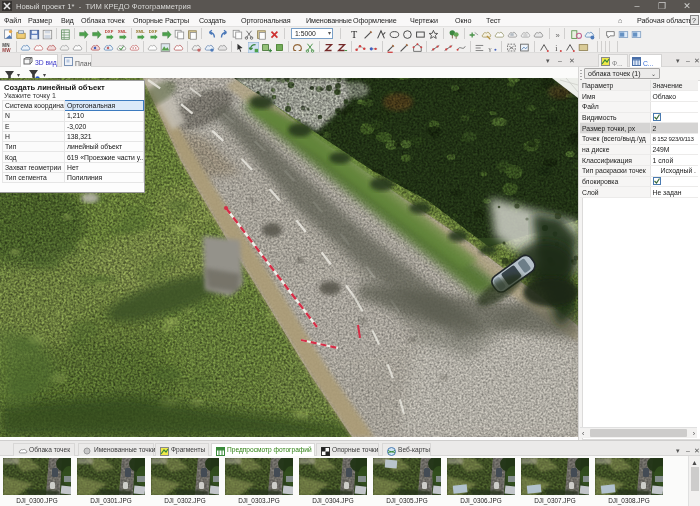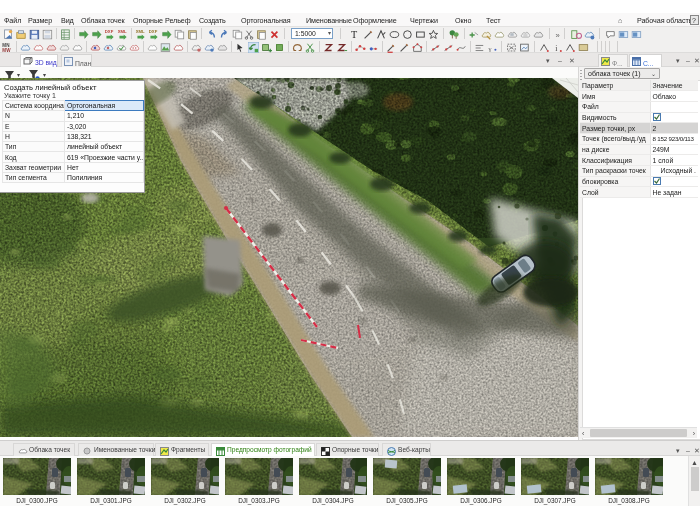--- a/index.html
+++ b/index.html
@@ -23,21 +23,21 @@
 #tabs{left:0;top:53px;width:700px;height:14px;background:#e9e7e6;border-bottom:1px solid #d9d8d7;}
 .vt{position:absolute;top:1px;height:13px;font-size:6.8px;color:#5c5c5c;background:#f3f2f1;border:1px solid #d4d3d2;border-bottom:none;padding:2px 2px 0 2px;white-space:nowrap;}
 .vt.act{background:#fff;color:#3a35c8;}
 .pc{position:absolute;top:4px;font-size:7px;color:#555;}
 
 #view{left:0;top:67px;width:578px;height:370px;background:#fbfbfa;}
 #funnels{left:0;top:0;width:578px;height:11px;background:#fbfbfa;}
 #photo{left:0;top:11px;width:578px;height:359px;}
 
 #tip{left:0;top:13px;width:145px;height:113px;background:#fdfdfd;border:1px solid #9b9b9b;border-left:none;font-size:7px;color:#141414;}
-#tip .t1{position:absolute;left:4px;top:2px;font-size:7.6px;font-weight:normal;}
+#tip .t1{position:absolute;left:4px;top:2px;font-size:7.6px;font-weight:bold;}
 #tip .t2{position:absolute;left:4px;top:11px;color:#333;}
 #tip table{position:absolute;left:2px;top:19px;border-collapse:collapse;width:142px;table-layout:fixed;}
 #tip td{border:1px solid #e6e6e6;height:10.3px;padding:0 0 0 2px;font-size:6.8px;white-space:nowrap;overflow:hidden;}
 #tip tr td:first-child{width:62px;color:#1a1a1a;background:#fbfbfb;}
 #tip td.sel{background:#dbe9f9;border:1px solid #3d7bbf;}
 
 #rp{left:578px;top:67px;width:122px;height:373px;background:#f4f3f2;border-left:1px solid #d7d6d5;}
 #rpbody{position:absolute;left:3px;top:13px;width:119px;height:360px;background:#fff;border:1px solid #dcdbda;}
 #rdd{position:absolute;left:5px;top:1px;width:76px;height:11px;background:#ecebea;border:1px solid #a8a7a6;border-radius:1px;font-size:7px;color:#222;line-height:10px;padding-left:3px;}
 #rtab{position:absolute;left:1px;top:13px;width:118px;table-layout:fixed;border-collapse:collapse;font-size:6.8px;color:#1a1a1a;}
@@ -51,27 +51,37 @@
 .bt.act{background:#fff;color:#2e8011;}
 
 #thumbs{left:0;top:456px;width:700px;height:50px;background:#fbfbfa;}
 .th{position:absolute;top:2px;width:68px;height:37px;}
 .tl{position:absolute;top:41px;width:68px;text-align:center;font-size:6.4px;color:#222;}
 
 .sbtrack{background:#f2f1f0;}
 .arr{color:#4a4a4a;font-size:7px;line-height:9px;text-align:center;}
 </style></head><body>
 <div id="app">
+<div id="title" class="abs">
+      <span class="abs" style="left:2px;top:1px;"><svg width="10" height="10" viewBox="0 0 10 10">
+          <rect width="10" height="10" fill="#35322f"></rect>
+          <path d="M2 2 L8 8 M8 2 L2 8" stroke="#e8e8e8" stroke-width="1.6"></path>
+        </svg></span>
+      <span class="txt">Новый проект 1* &nbsp;-&nbsp; ТИМ КРЕДО Фотограмметрия</span>
+      <span class="wbtn" style="left:632px;">–</span>
+      <span class="wbtn" style="left:657px;">❐</span>
+      <span class="wbtn" style="left:682px;">✕</span>
+    </div>
     <div id="menu" class="abs">
       <span class="mi" style="left:4px">Файл</span>
       <span class="mi" style="left:28px">Размер</span>
       <span class="mi" style="left:61px">Вид</span>
       <span class="mi" style="left:81px">Облака точек</span>
       <span class="mi" style="left:133px">Опорные</span>
-      <span class="mi" style="left:165px">Рельеф</span>
+      <span class="mi" style="left:165px">Растры</span>
       <span class="mi" style="left:199px">Создать</span>
       <span class="mi" style="left:241px">Ортогональная</span>
       <span class="mi" style="left:306px">Именованные</span>
       <span class="mi" style="left:353px">Оформление</span>
       <span class="mi" style="left:410px">Чертежи</span>
       <span class="mi" style="left:455px">Окно</span>
       <span class="mi" style="left:486px">Тест</span>
       <span class="mi" style="left:618px;color:#555">⌂</span>
       <span class="mi" style="left:637px">Рабочая область<span style="color:#555">▾</span></span>
       <span class="abs" style="left:690px;top:2px;"><svg width="9" height="10" viewBox="0 0 9 10">

